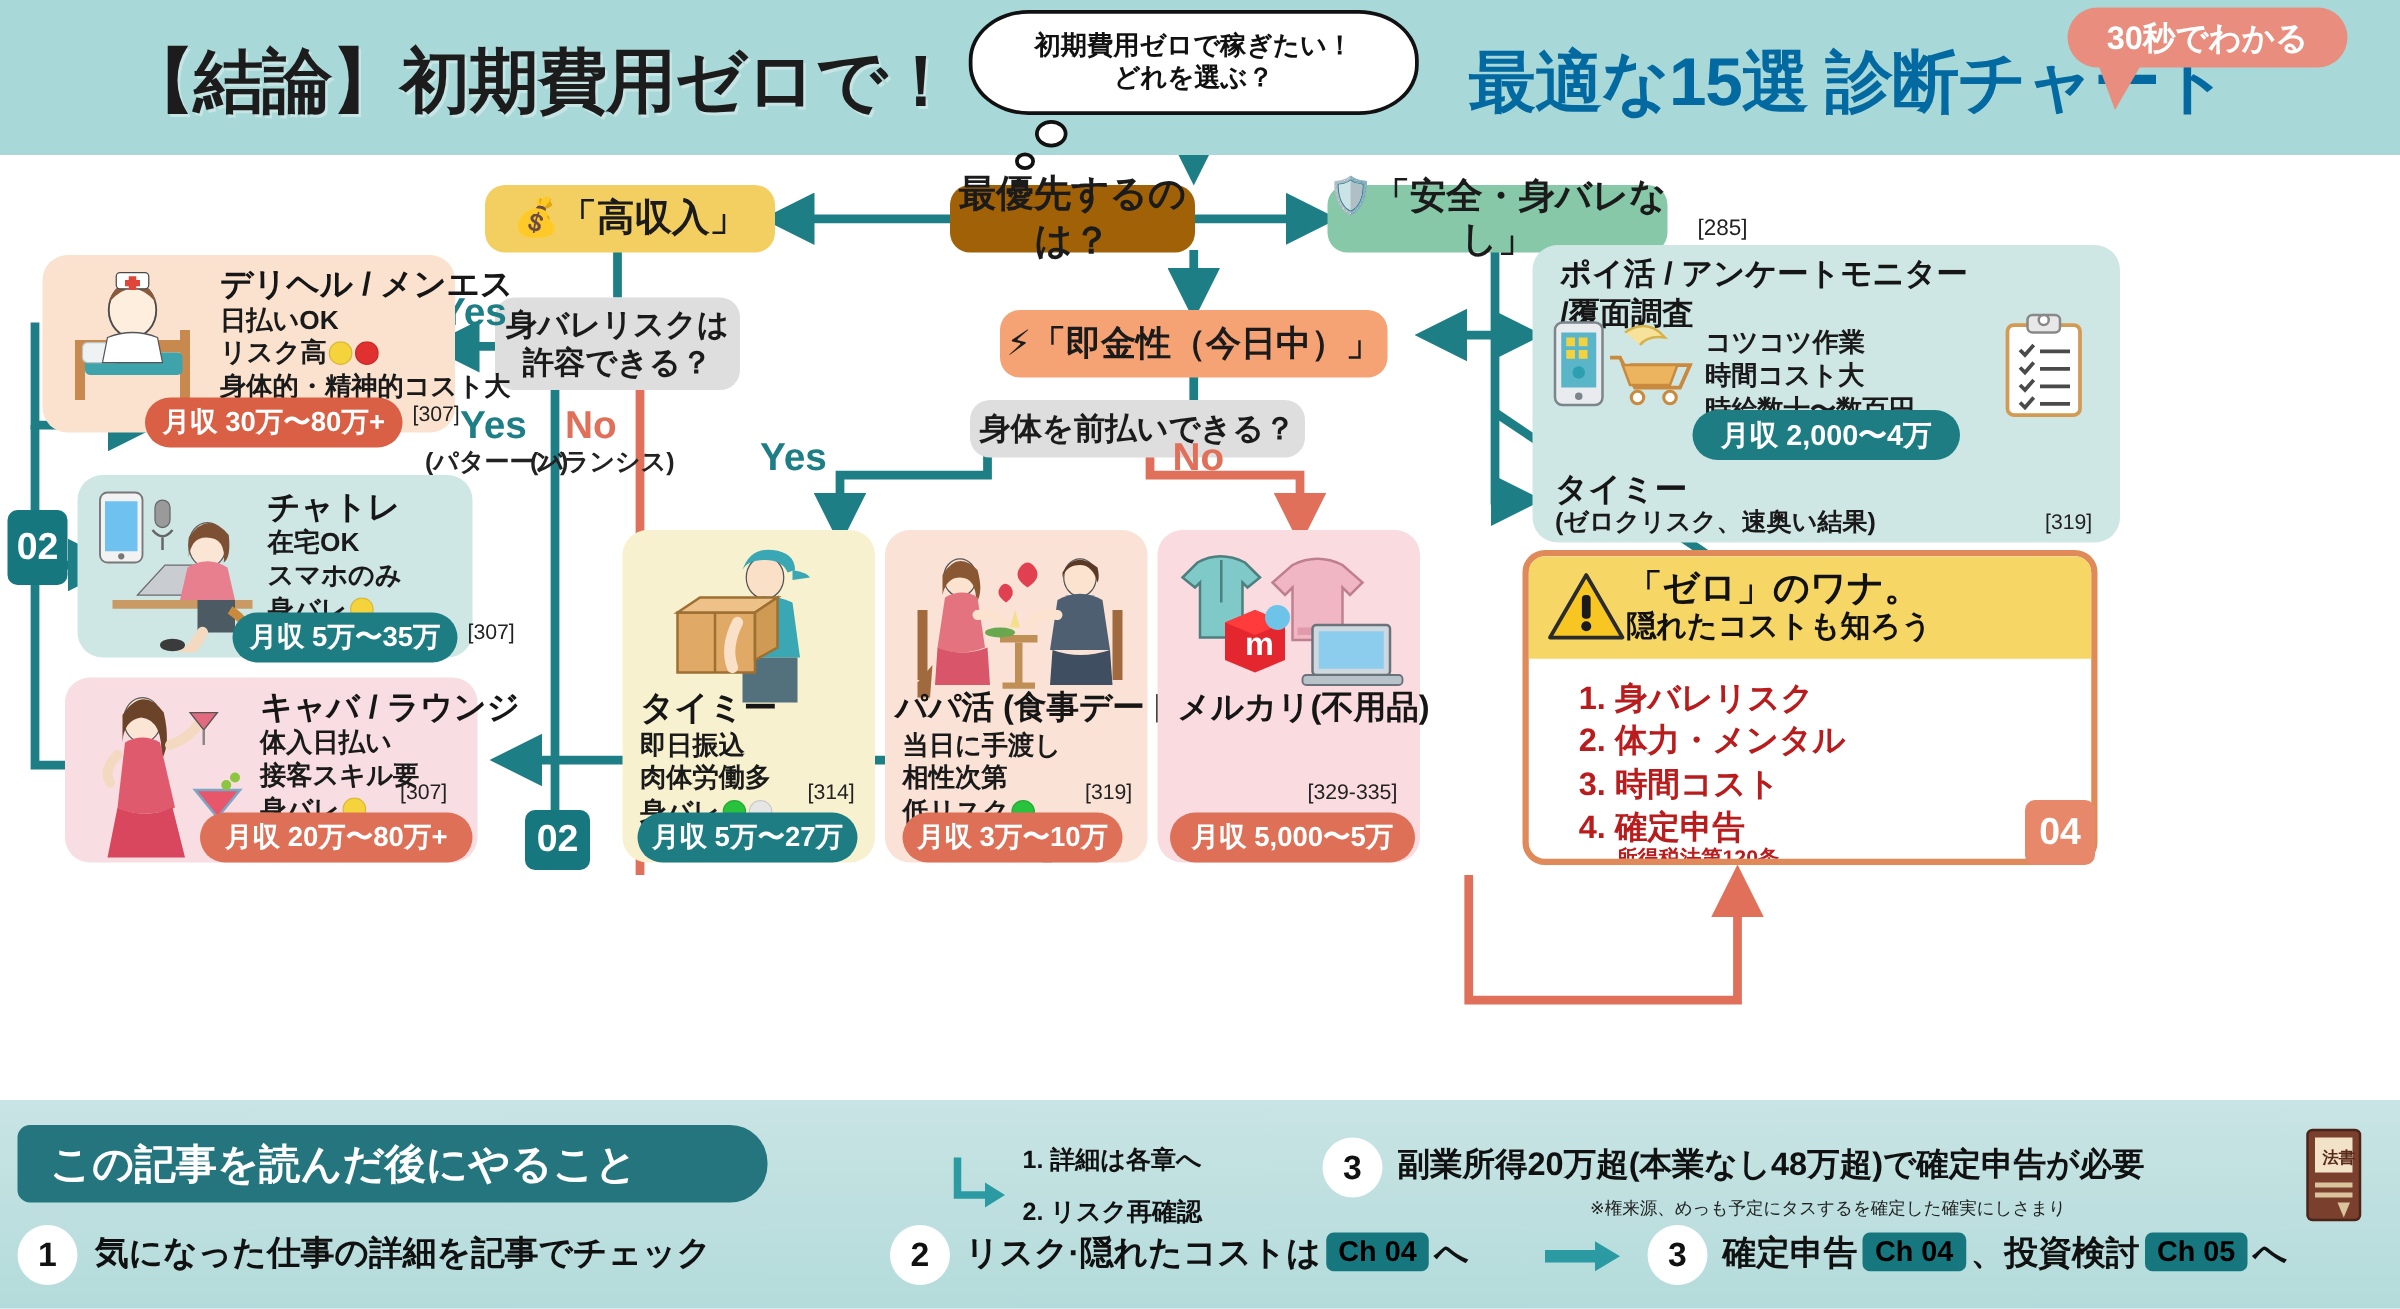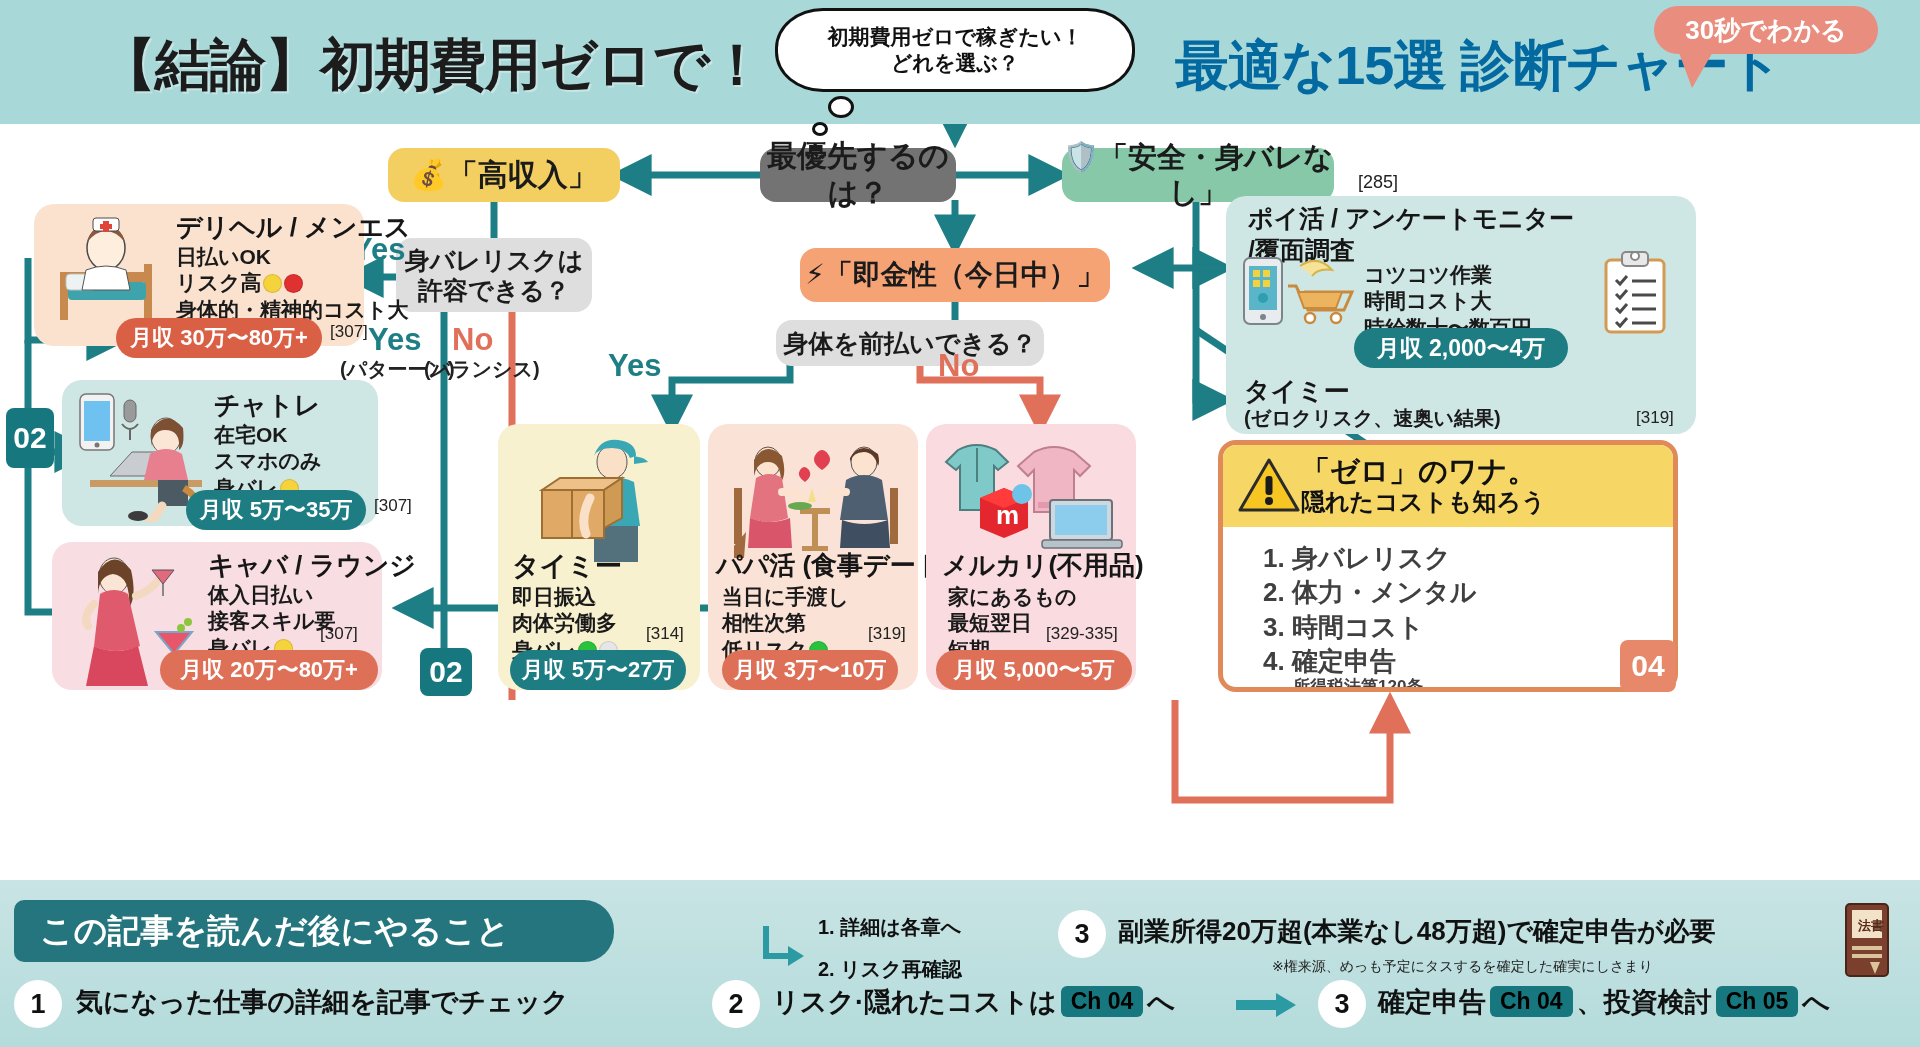--- a/index.html
+++ b/index.html
@@ -48,21 +48,21 @@
     border-left:14px solid transparent; border-right:22px solid transparent;
     border-top:38px solid #e98d7e; z-index:6;
   }
 
   
   .node {
     position:absolute; display:flex; align-items:center; justify-content:center;
     font-weight:bold; color:#1b1b1b; text-align:center; line-height:1.22;
     border-radius:16px;
   }
-  .node-blue   { background:#737373;font-family:Liberation Serif, serif; }
+  .node-blue   { background:#a16207;font-family:Liberation Serif, serif; }
   .node-yellow { background:#f3cf62; }
   .node-green  { background:#86c8a7; }
   .node-orange { background:#f5a274; }
   .node-gray   { background:#dedede; }
 
   
   .card { position:absolute; border-radius:20px; }
   .card-title { position:absolute; font-weight:bold; color:#161616; white-space:nowrap; }
   .card-lines { position:absolute; font-weight:bold; color:#1a1a1a; line-height:1.26; }
   .pill {
@@ -362,25 +362,20 @@
     <rect x="100" y="66" width="32" height="6" fill="#e09aac"></rect>
     <path d="M42,62 l24,-10 24,10 v30 l-24,10 -24,-10z" fill="#e4262f"></path>
     <path d="M66,52 l24,10 -24,10 -24,-10z" fill="#ff3b3b"></path>
     <text x="58" y="88" font-size="26" fill="#fff" font-weight="bold" font-family="Liberation Sans">m</text>
     <circle cx="84" cy="58" r="10" fill="#6ec3e8"></circle>
     <rect x="112" y="64" width="62" height="40" rx="3" fill="#cfd8de" stroke="#6a737a" stroke-width="2"></rect>
     <rect x="117" y="69" width="52" height="30" fill="#8ccdee"></rect>
     <rect x="104" y="104" width="80" height="8" rx="3" fill="#b8c2c9" stroke="#6a737a" stroke-width="1.5"></rect>
   </svg>
   <div class="card-title" style="left:942px; top:548px; font-size:26px;">メルカリ(不用品)</div>
-  <div class="card-lines" style="left:948px; top:584px; font-size:21px;">
-    <div>家にあるもの</div>
-    <div>最短翌日</div>
-    <div>短期</div>
-  </div>
   <div class="pill" style="left:936px; top:650px; width:196px; height:40px; font-size:22px; background:#de7058;">月収 5,000〜5万</div>
   <div class="ref" style="left:1046px; top:624px;">[329-335]</div>
 
   <div class="card" style="left:1226px; top:196px; width:470px; height:238px; background:#cfe7e4;"></div>
   <div class="ref" style="left:1358px; top:172px; font-size:18px;">[285]</div>
   <div class="card-title" style="left:1248px; top:202px; font-size:25px;">ポイ活 / アンケートモニター</div>
   <div class="card-title" style="left:1248px; top:234px; font-size:25px;">/覆面調査</div>
   <svg class="art" style="left:1240px; top:256px; width:120px; height:76px;" viewBox="0 0 120 76">
     <rect x="4" y="2" width="38" height="66" rx="6" fill="#e8ecee" stroke="#7b858b" stroke-width="2"></rect>
     <rect x="9" y="10" width="28" height="44" fill="#5bb5c9"></rect>
@@ -427,21 +422,21 @@
       <svg width="64" height="60" viewBox="0 0 64 60">
         <path d="M32,4 L61,54 H3 Z" fill="#f7c623" stroke="#2b2b2b" stroke-width="3" stroke-linejoin="round"></path>
         <rect x="28.5" y="20" width="7" height="19" rx="3" fill="#1b1b1b"></rect>
         <circle cx="32" cy="45" r="4" fill="#1b1b1b"></circle>
       </svg>
       <div style="">
         <div style="font-size:29px; font-weight:bold; color:#111; line-height:1.1;">「ゼロ」のワナ。</div>
         <div style="font-size:24px; font-weight:bold; color:#111; line-height:1.2;">隠れたコストも知ろう</div>
       </div>
     </div>
-    <div style="padding:14px 0 0 40px; font-size:26px; font-weight:bold; color:#404040; line-height:1.32;">
+    <div style="padding:14px 0 0 40px; font-size:26px; font-weight:bold; color:#b91c1c; line-height:1.32;">
       <div>1. 身バレリスク</div>
       <div>2. 体力・メンタル</div>
       <div>3. 時間コスト</div>
       <div>4. 確定申告</div>
       <div style="font-size:17px; font-weight:bold; margin-left:30px; margin-top:-2px;">所得税法第120条</div>
     </div>
   </div>
   <div class="chip" style="left:1620px; top:640px; width:56px; height:52px; font-size:30px; background:#e8886a;">04</div>
 
   <div class="footer">

